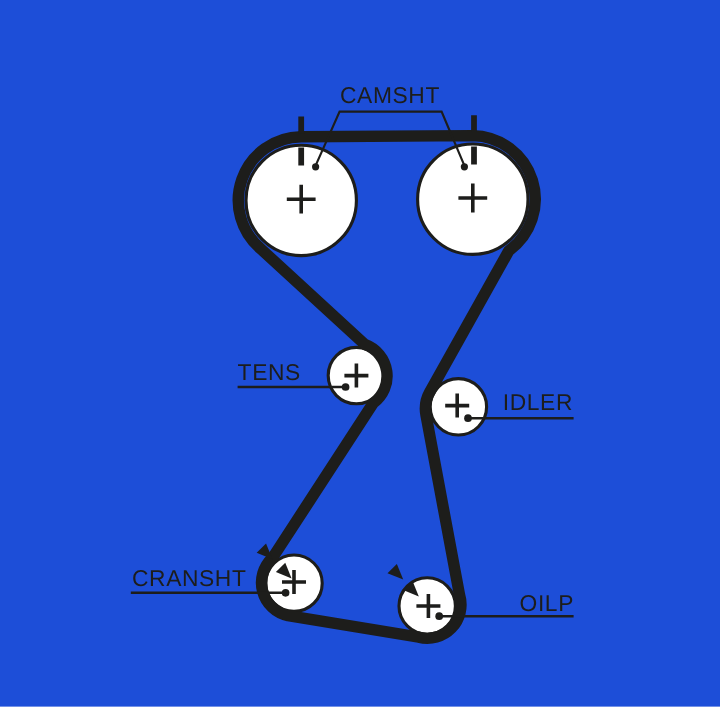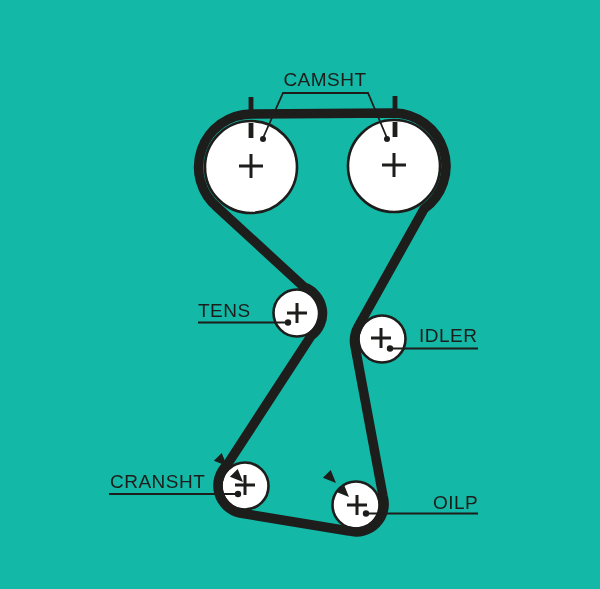--- a/index.html
+++ b/index.html
@@ -4,21 +4,21 @@
 <style>
   html, body {
     margin: 0;
     padding: 0;
     background: #ffffff;
   }
   .canvas {
     position: relative;
     width: 600px;
     height: 589px;
-    background: #14b8a6;
+    background: #1d4ed8;
     overflow: hidden;
     font-family: "Liberation Sans", sans-serif;
   }
   svg { display: block; }
   .ink-fill   { fill: #1d1d1b; stroke: none; }
   .pulley-circle { stroke: #1d1d1b; stroke-width: 2.6; fill: #ffffff; }
   .belt {
     stroke: #1d1d1b;
     stroke-width: 9.5;
     fill: none;

